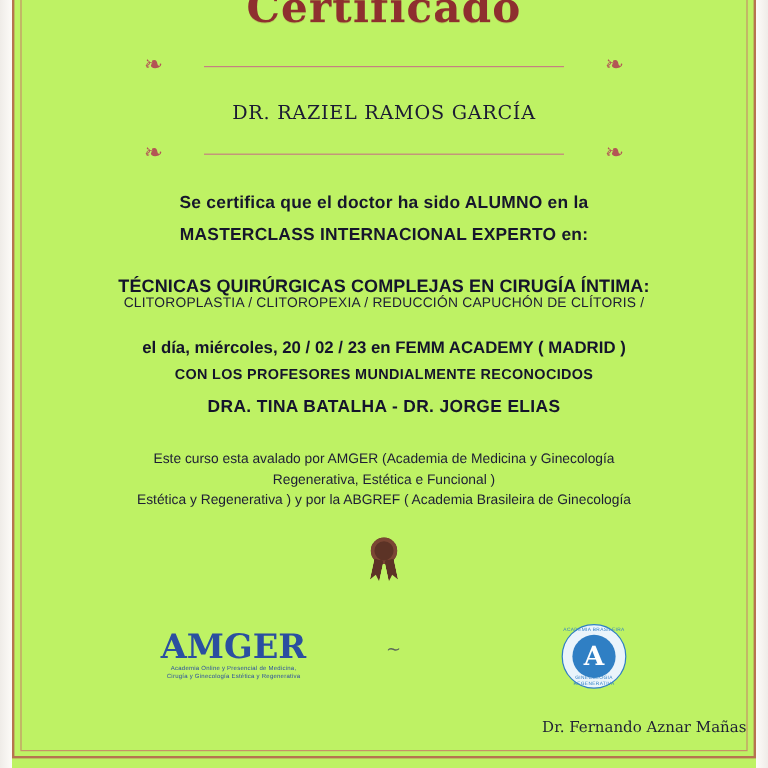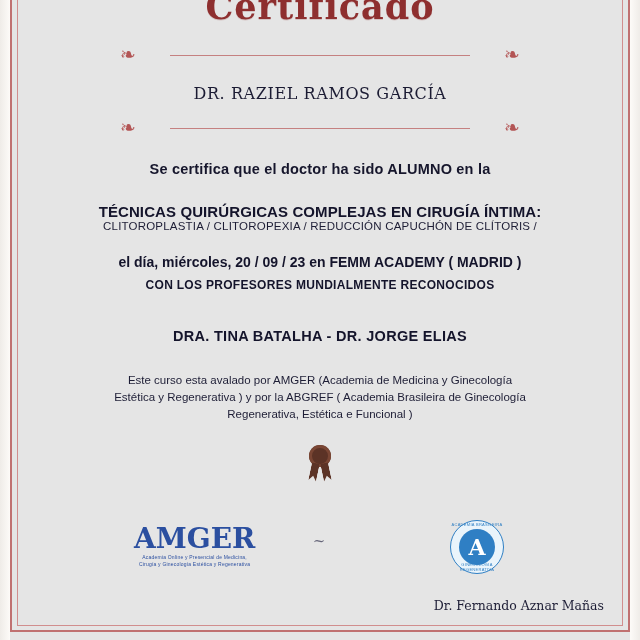--- a/index.html
+++ b/index.html
@@ -10,21 +10,21 @@
     width: 640px;
     height: 640px;
     background: #fdfcfa;
     font-family: "Liberation Sans", sans-serif;
     overflow: hidden;
   }
   .page {
     position: relative;
     width: 640px;
     height: 640px;
-    background: #e5e5e5;
+    background: #bef264;
     box-sizing: border-box;
   }
   
   .border-outer {
     position: absolute;
     left: 10px;
     top: -14px;
     right: 10px;
     bottom: 8px;
     border: 2px solid #b34a4a;
@@ -134,21 +134,21 @@
     font-size: 12px;
     font-weight: bold;
     color: #14142b;
     margin-top: 8px;
     letter-spacing: 0.3px;
   }
   .professors {
     font-size: 14.5px;
     font-weight: bold;
     color: #14142b;
-    margin-top: 36px;
+    margin-top: 12px;
     letter-spacing: 0.3px;
   }
   .endorse {
     font-size: 11.5px;
     color: #1d1d35;
     margin-top: 28px;
     line-height: 17px;
     padding: 0 60px;
   }
   .seal-wrap {
@@ -182,21 +182,21 @@
   }
   .ribbon-r {
     left: 50%;
     margin-left: 2px;
     transform: rotate(-12deg);
     clip-path: polygon(0 0, 100% 0, 100% 100%, 50% 72%, 0 100%);
   }
   .footer {
     position: absolute;
     left: 34px;
-    right: 36px;
+    right: 18px;
     bottom: 6px;
     height: 110px;
   }
   .logos {
     position: relative;
     height: 70px;
   }
   .logo-amger {
     position: absolute;
     left: 100px;
@@ -318,33 +318,34 @@
 
     <div class="name">DR. RAZIEL RAMOS GARCÍA</div>
 
     <div class="divider divider2">
       <div class="line"></div>
       <div class="orn left">❧</div>
       <div class="orn right">❧</div>
     </div>
 
     <div class="lead">Se certifica que el doctor ha sido ALUMNO  en la</div>
+    <div class="lead2">MASTERCLASS INTERNACIONAL EXPERTO en:</div>
 
     <div class="course-title">TÉCNICAS QUIRÚRGICAS COMPLEJAS EN CIRUGÍA ÍNTIMA:</div>
     <div class="course-sub">CLITOROPLASTIA / CLITOROPEXIA / REDUCCIÓN CAPUCHÓN DE CLÍTORIS /</div>
 
-    <div class="date-line">el día, miércoles,  20 / 09 / 23 en  FEMM ACADEMY ( MADRID )</div>
+    <div class="date-line">el día, miércoles,  20 / 02 / 23 en  FEMM ACADEMY ( MADRID )</div>
 
     <div class="professors-head">CON LOS PROFESORES MUNDIALMENTE RECONOCIDOS</div>
     <div class="professors">DRA. TINA BATALHA - DR. JORGE ELIAS</div>
 
     <div class="endorse">
       <div>Este curso esta avalado por AMGER  (Academia de Medicina y Ginecología</div>
+      <div>Regenerativa, Estética e Funcional )</div>
       <div>Estética y Regenerativa  ) y por la ABGREF  ( Academia Brasileira de Ginecología</div>
-      <div>Regenerativa, Estética e Funcional )</div>
     </div>
 
     <div class="seal-wrap">
       <div class="seal"></div>
       <div class="ribbon-l"></div>
       <div class="ribbon-r"></div>
     </div>
   </div>
 
   <div class="footer">

